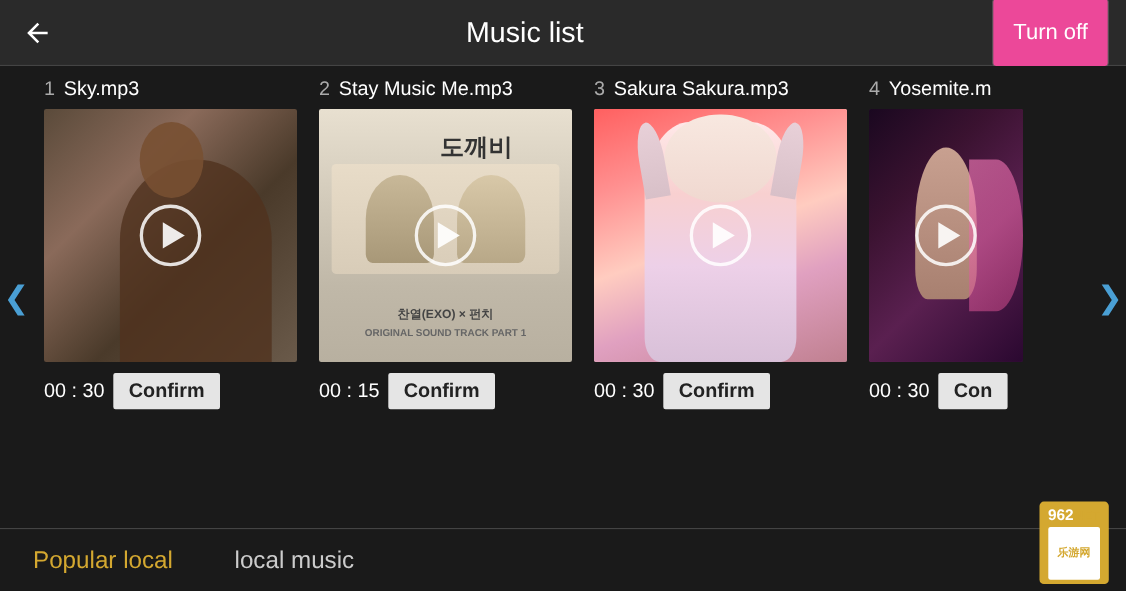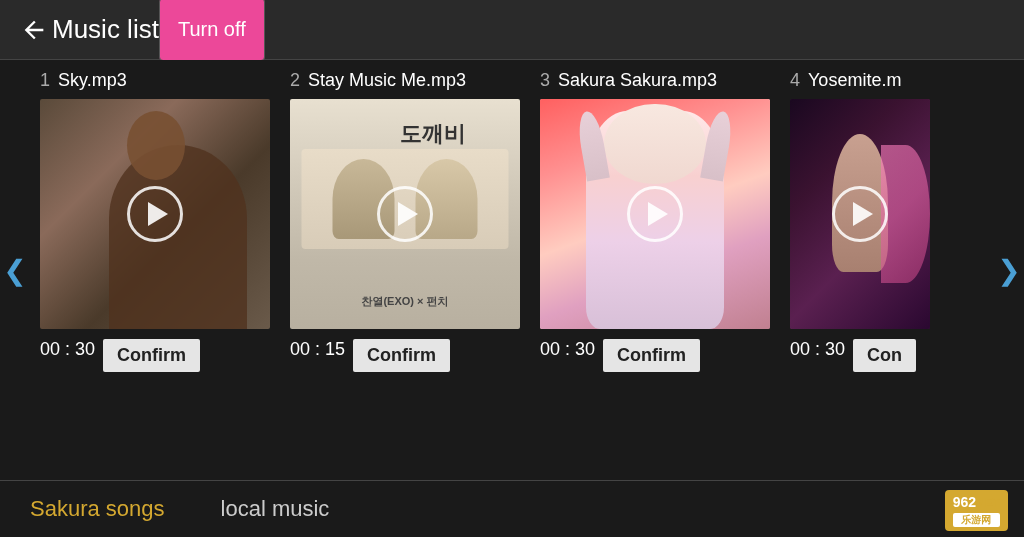--- a/index.html
+++ b/index.html
@@ -9,21 +9,21 @@
       background: #1a1a1a;
       font-family: Arial, sans-serif;
       overflow: hidden;
       color: #fff;
     }
 
     
     .header {
       display: flex;
       align-items: center;
-      justify-content: flex-start;
+      justify-content: space-between;
       background: #2a2a2a;
       padding: 0 16px;
       height: 60px;
       border-bottom: 1px solid #444;
     }
     .header-back {
       width: 36px;
       height: 36px;
       display: flex;
       align-items: center;
@@ -210,20 +210,21 @@
       line-height: 1.4;
     }
     .thumb-2-title {
       font-size: 14px;
       color: #333;
       font-style: italic;
     }
 
     .music-item-footer {
       display: flex;
+      align-items: center;
       margin-top: 10px;
       gap: 8px;
     }
     .time-display {
       font-size: 18px;
       color: #fff;
     }
     .confirm-btn {
       background: #e5e5e5;
       color: #222;
@@ -273,21 +274,21 @@
       line-height: 1.2;
     }
     .footer-logo .logo-sub {
       font-size: 10px;
       color: #d4a830;
       background: #fff;
       width: 100%;
       text-align: center;
       border-radius: 2px;
       margin-top: 2px;
-      padding: 1px 2px;
+      padding: 18px 2px;
     }
   </style>
 </head>
 <body>
 
 <div class="header">
   <div class="header-back">
     <svg viewBox="0 0 24 24">
       <path d="M20 11H7.83l5.59-5.59L12 4l-8 8 8 8 1.41-1.41L7.83 13H20v-2z"></path>
     </svg>
@@ -322,20 +323,21 @@
     </div>
 
     <div class="music-item">
       <div class="music-item-label">
         <span class="music-item-number">2</span>
         <span class="music-item-name">Stay Music Me.mp3</span>
       </div>
       <div class="music-thumbnail thumb-2">
         <div class="thumb-2-overlay">
           <div style="font-size:11px;color:#444;">찬열(EXO) × 펀치</div>
+          <div style="font-size:9px;color:#666;margin-top:2px;">ORIGINAL SOUND TRACK PART 1</div>
         </div>
         <div style="position:absolute;top:20px;left:50%;transform:translateX(-50%);text-align:center;color:#333;font-size:22px;font-weight:bold;font-family:serif;margin-left:28px;">도깨비</div>
         <div style="position:absolute;top:50px;left:50%;transform:translateX(-50%);width:90%;height:100px;background:linear-gradient(180deg,#e8dcc8 0%,#d8ccb8 100%);border-radius:4px;overflow:hidden;">
           <div style="position:absolute;left:15%;top:10%;width:30%;height:80%;background:linear-gradient(180deg,#c8b898 0%,#a89878 100%);border-radius:50% 50% 10% 10%;"></div>
           <div style="position:absolute;right:15%;top:10%;width:30%;height:80%;background:linear-gradient(180deg,#d8c8a8 0%,#b8a888 100%);border-radius:50% 50% 10% 10%;"></div>
         </div>
         <div class="play-button">
           <div class="play-triangle"></div>
         </div>
       </div>
@@ -388,21 +390,21 @@
   </div>
 
   <div class="scroll-right">
     <span>❯</span>
   </div>
 
 </div>
 
 <div class="footer">
   <div class="footer-tab active">
-    <span>Sakura songs</span>
+    <span>Popular local</span>
   </div>
   <div class="footer-tab inactive">
     <span>local music</span>
   </div>
   <div class="footer-logo">
     <span>962<span style="color:#d4a830;font-size:12px;">NET</span></span>
     <span class="logo-sub">乐游网</span>
   </div>
 </div>
 

